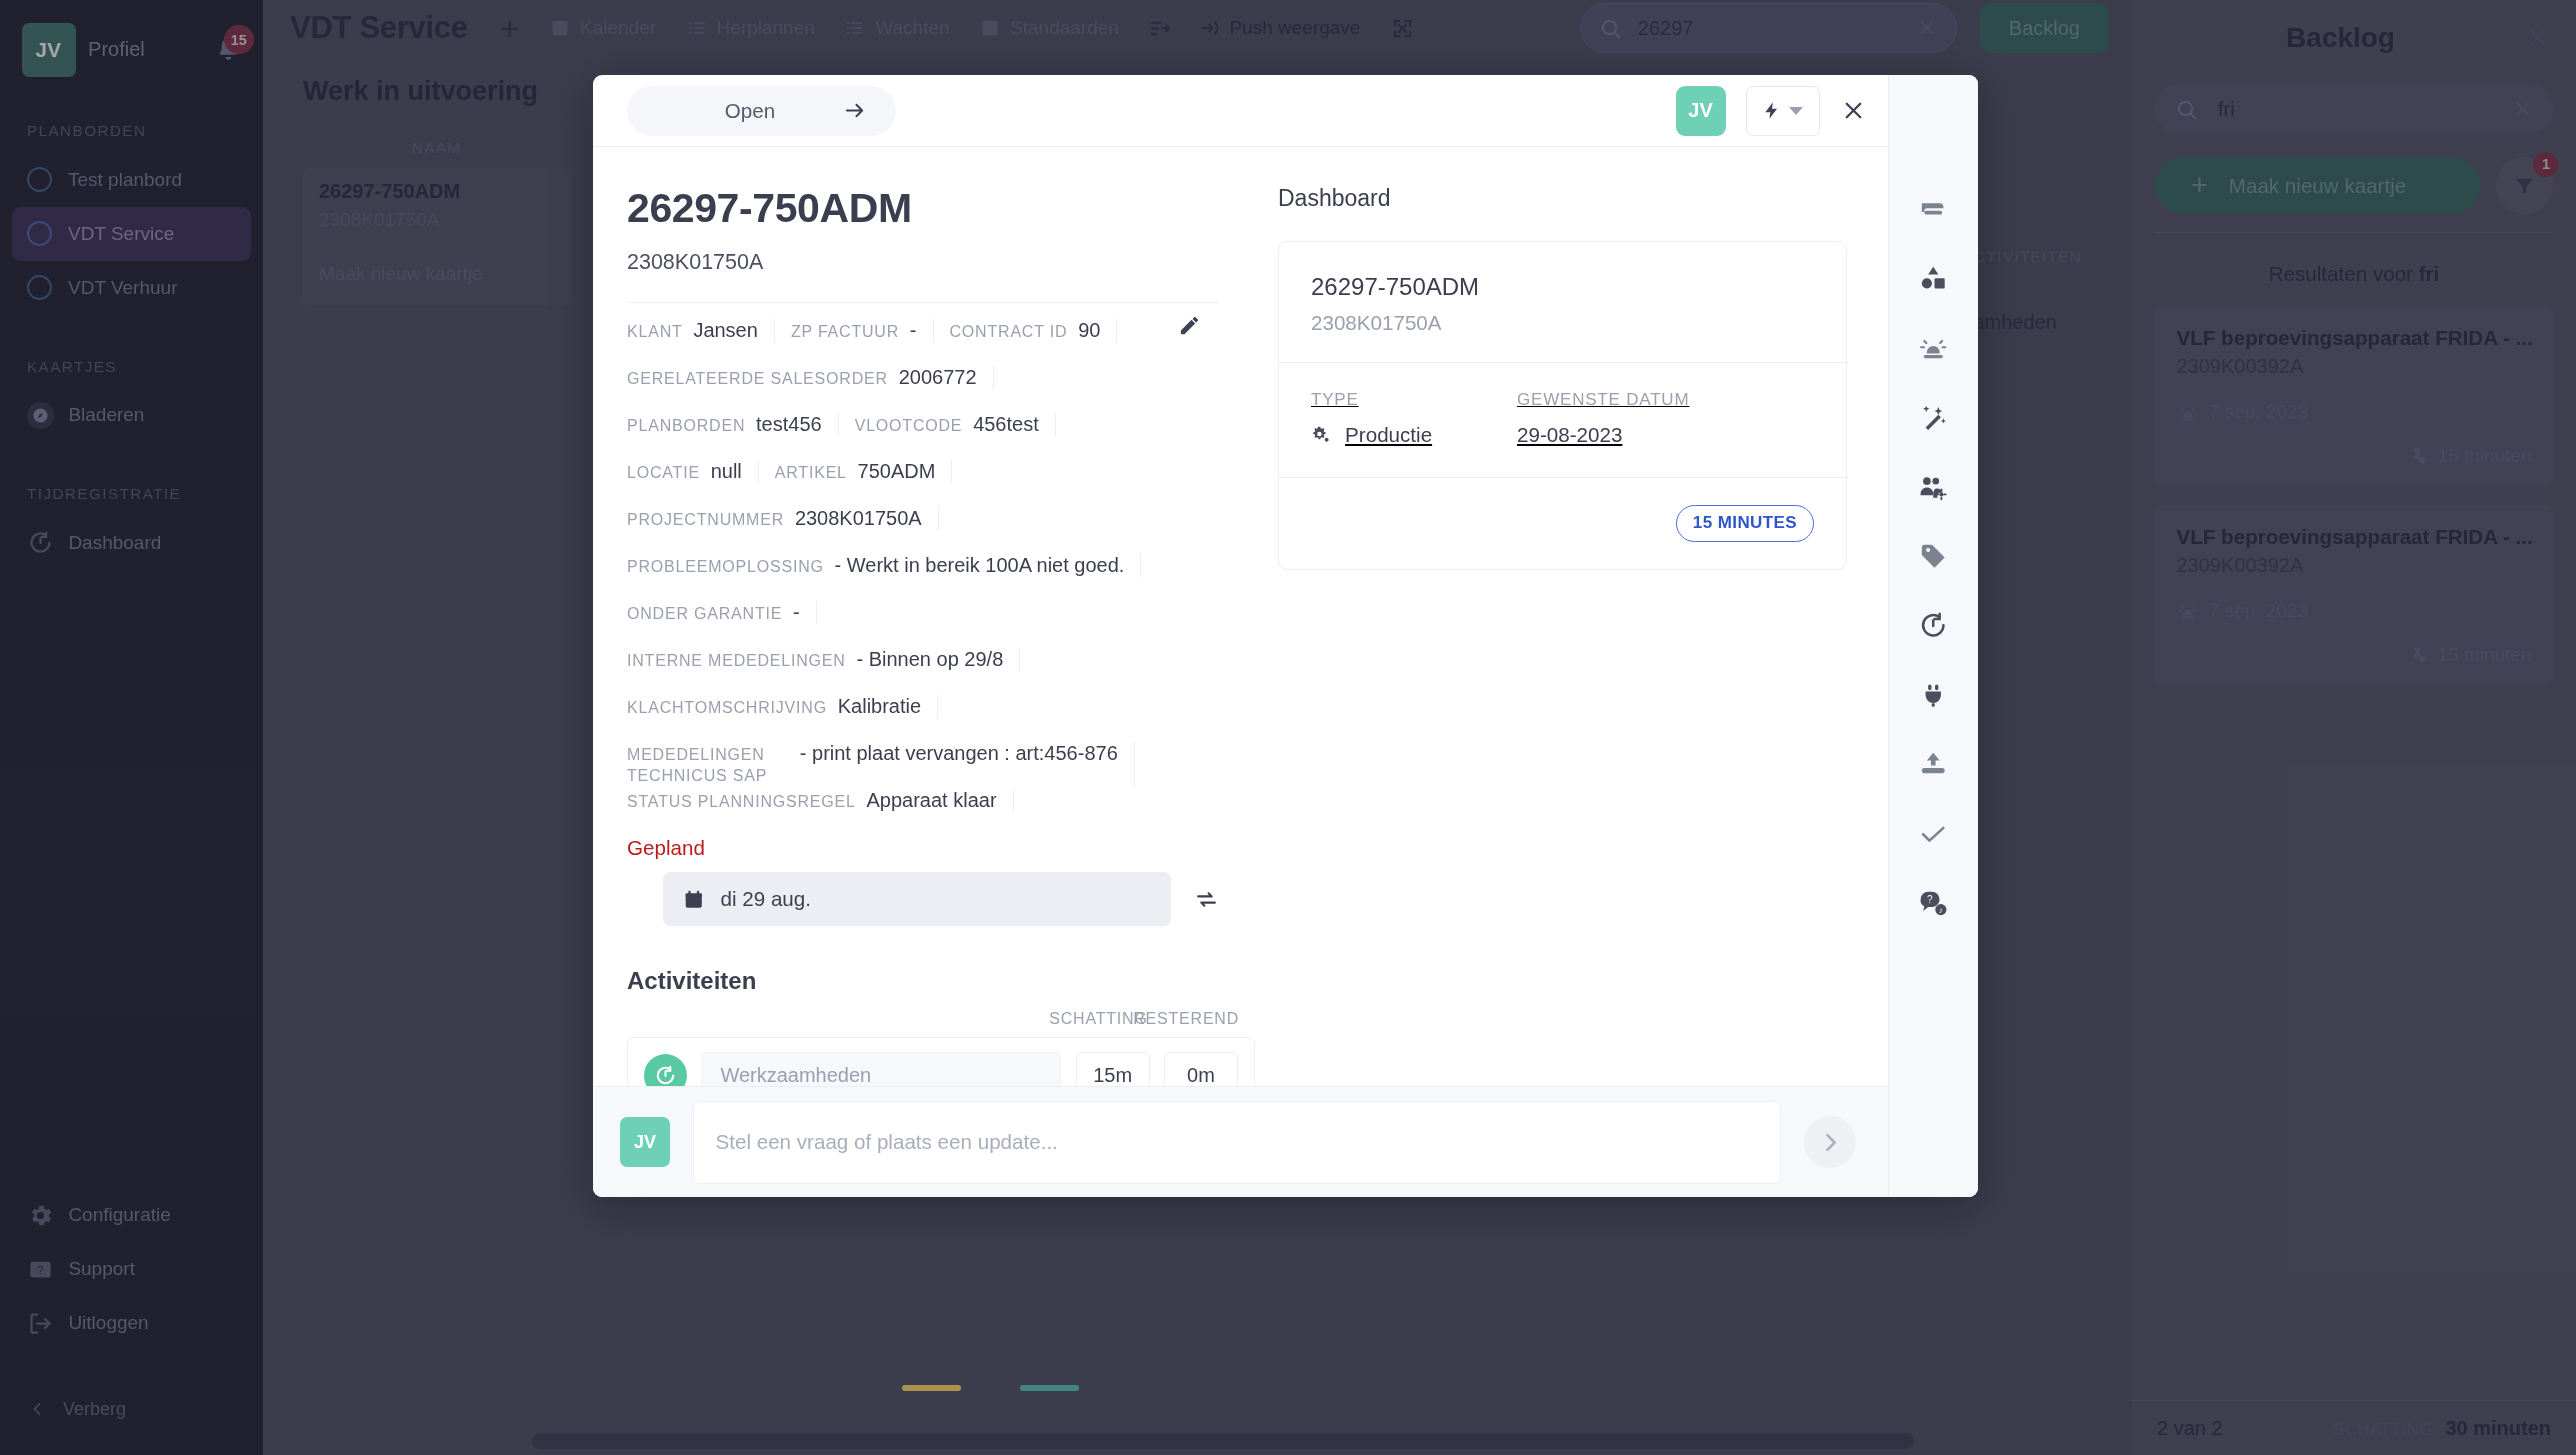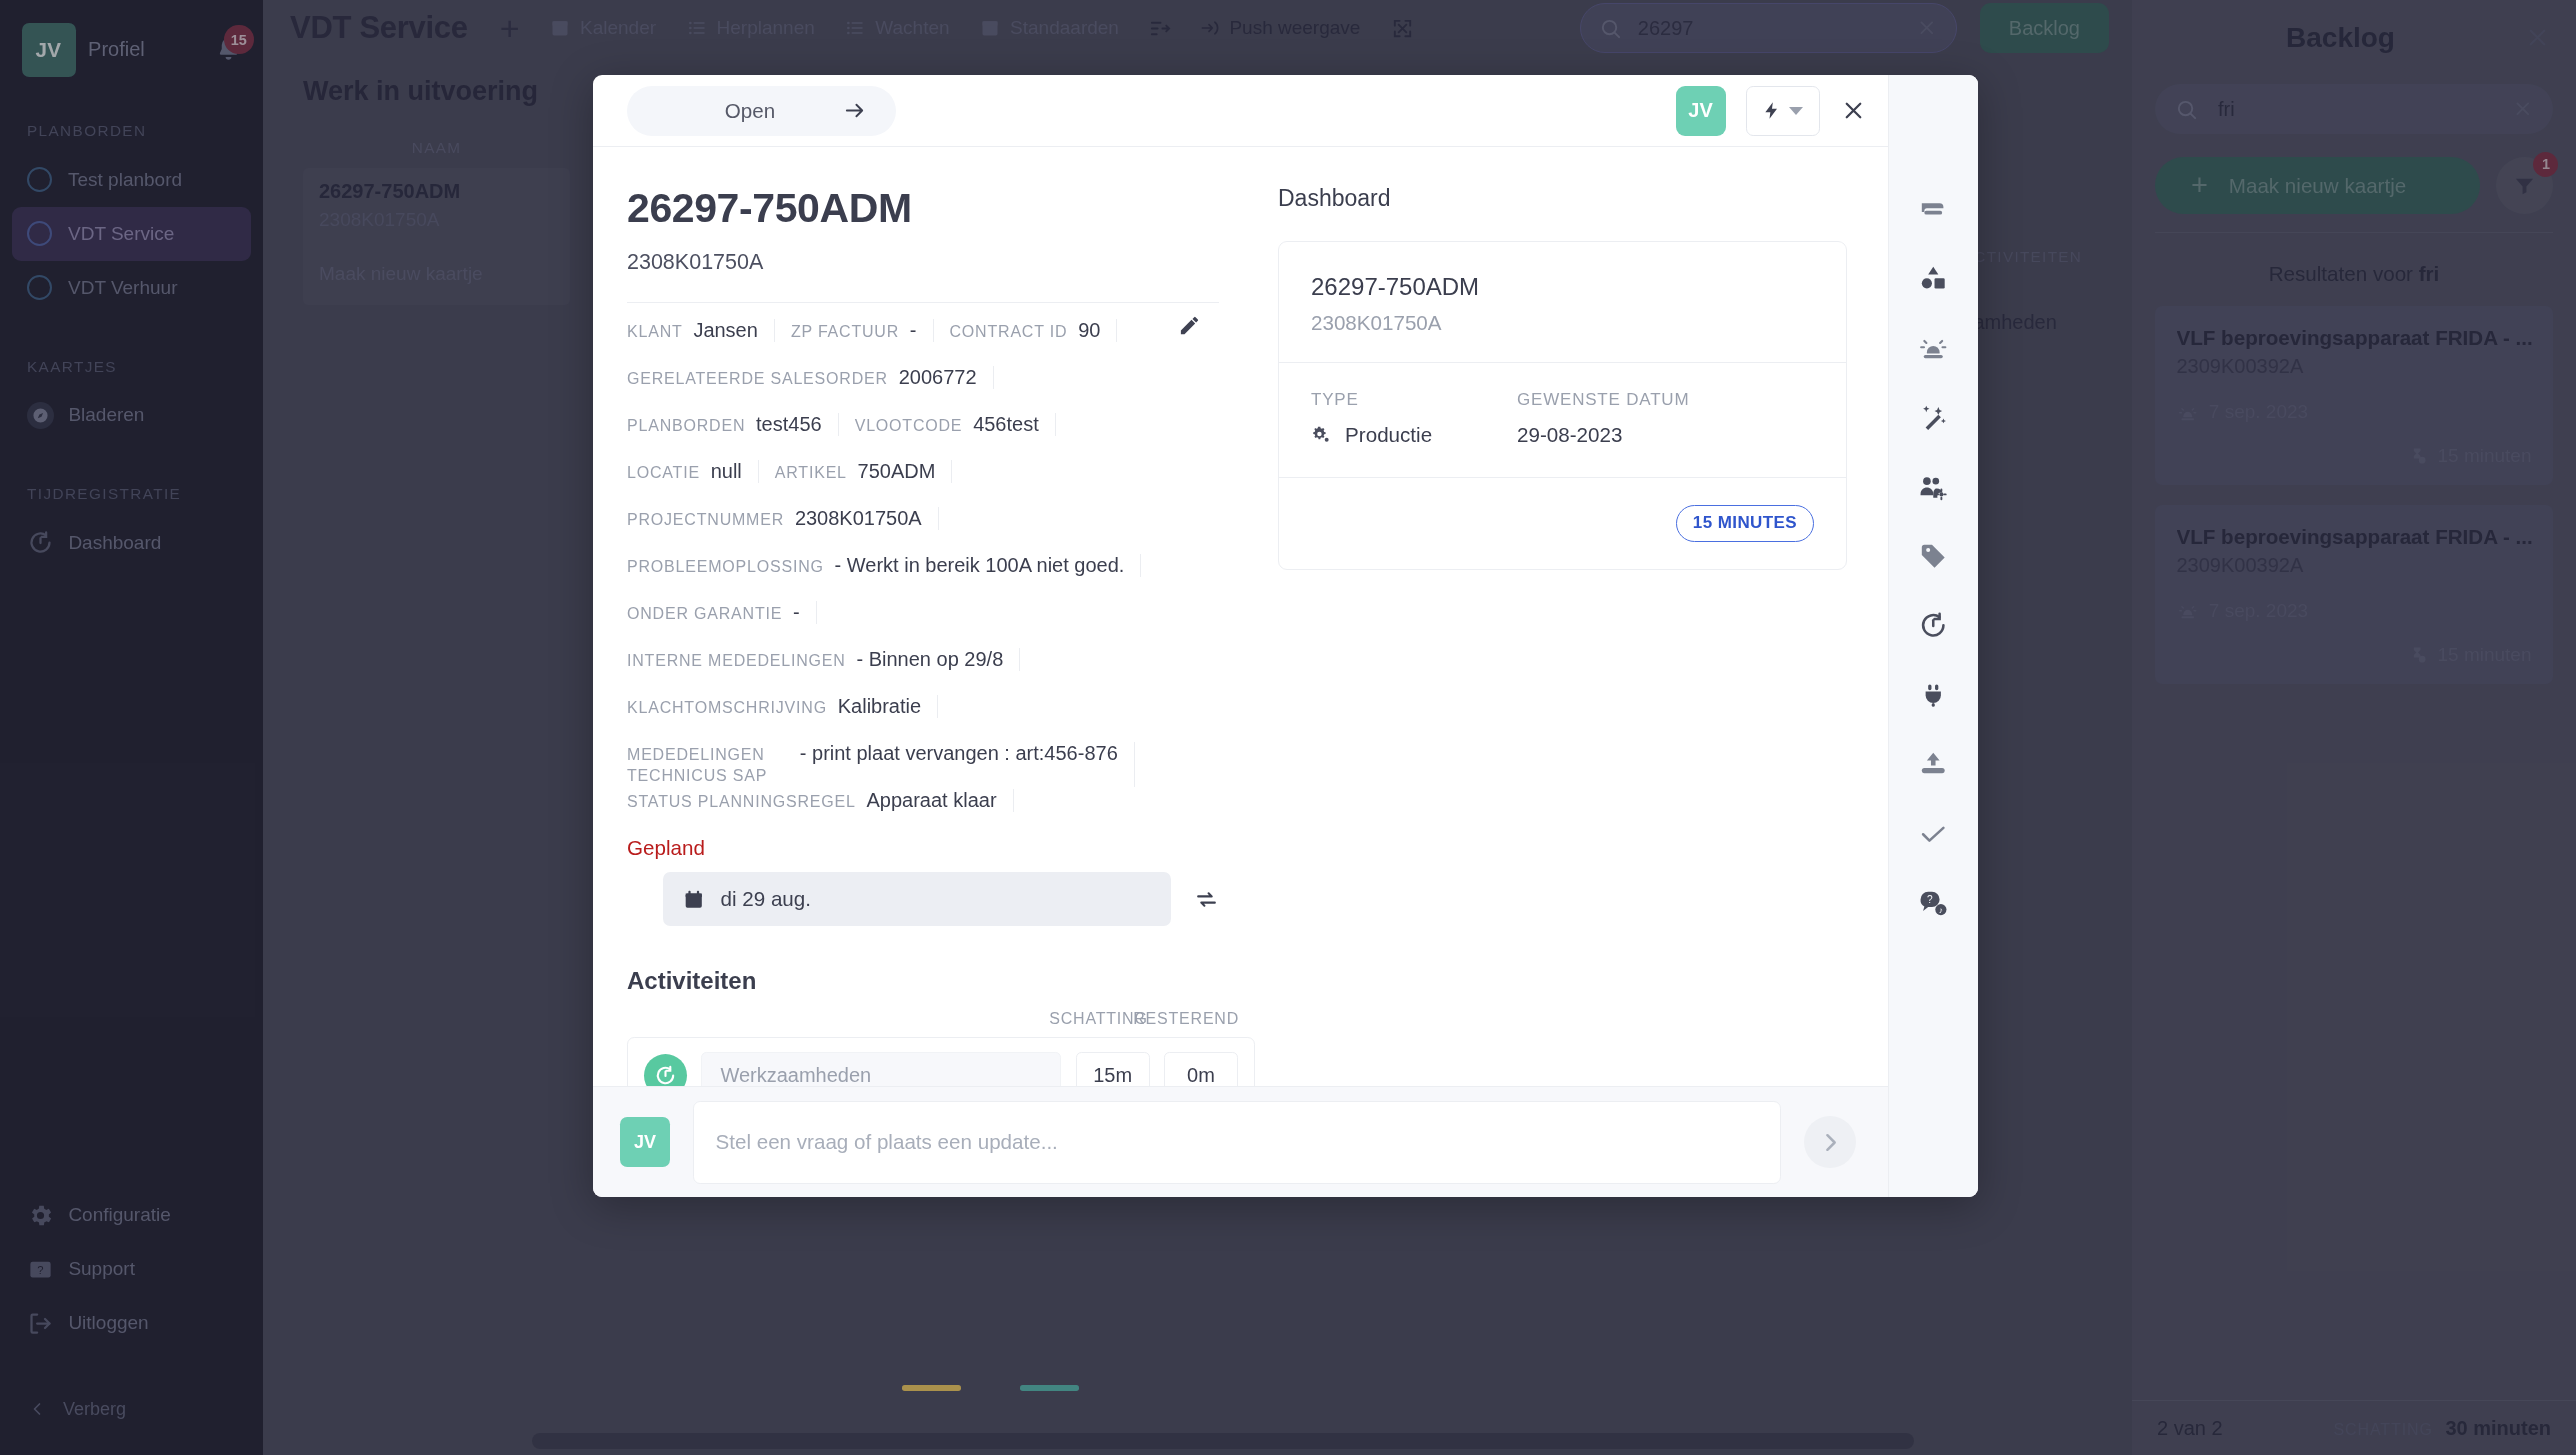--- a/index.html
+++ b/index.html
@@ -263,21 +263,21 @@
   .act-num.ph { color: #b0b6c1; }
   .act-totals { display: flex; justify-content: flex-end; margin-top: 10.8px; padding-right: 0px; }
   .act-totals span { width: 88px; text-align: center; font-size: 20px; font-weight: 700; color: #3b3e4e; }
 
   .intg-title { font-size: 23px; color: #3b3e4e; }
   .intg-card { margin-top: 29px; border: 0.9px solid #eceef2; border-radius: 9px; padding: 30.5px 32px 27px 32px; }
   .intg-t { font-size: 24px; color: #3b3e4e; }
   .intg-s { font-size: 20.6px; color: #9aa0ad; margin-top: 10.8px; }
   .intg-hr { height: 0.9px; background: #eceef2; margin: 27px -32px 0 -32px; }
   .intg-grid { display: flex; gap: 0; margin-top: 27px; }
-  .intg-col { width: 206px; }
+  .intg-col { width: 206px; text-decoration: underline; }
   .intg-lbl { font-size: 17px; color: #9aa0ad; letter-spacing: 0.8px; }
   .intg-val { font-size: 20.6px; color: #3b3e4e; margin-top: 12.6px; display: flex; align-items: center; gap: 12.6px; }
   .intg-val svg { width: 21.5px; height: 21.5px; color: #4b4e5e; flex: 0 0 21.5px; }
   .intg-foot { display: flex; justify-content: flex-end; margin-top: 27px; }
   .pill {
     border: 0.9px solid #4a6fe0; color: #2f55cc; border-radius: 897px;
     padding: 7.2px 16px; font-size: 17px; font-weight: 700; letter-spacing: 0.4px;
   }
 
   .modal-rail {

